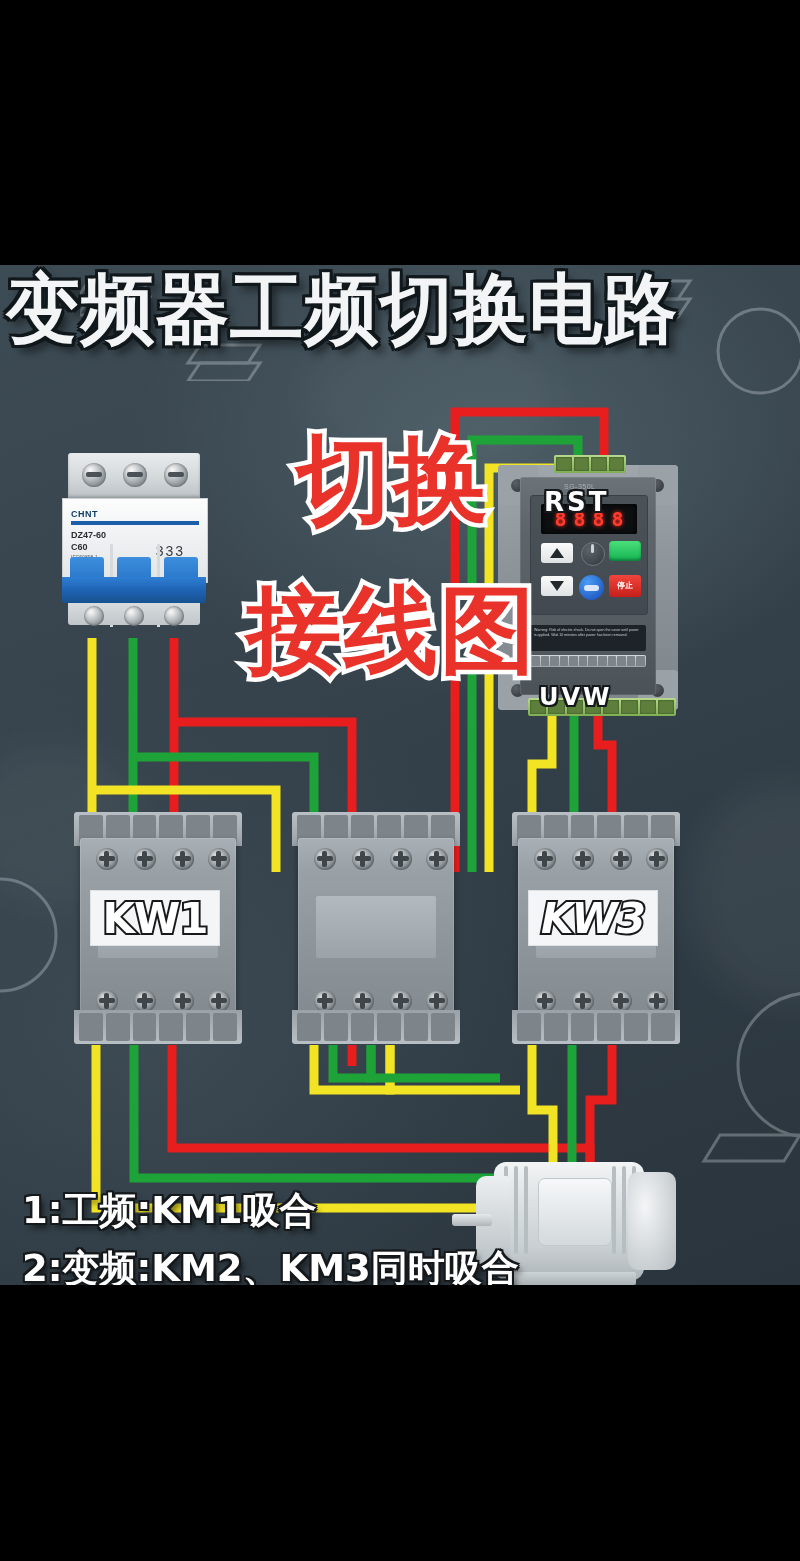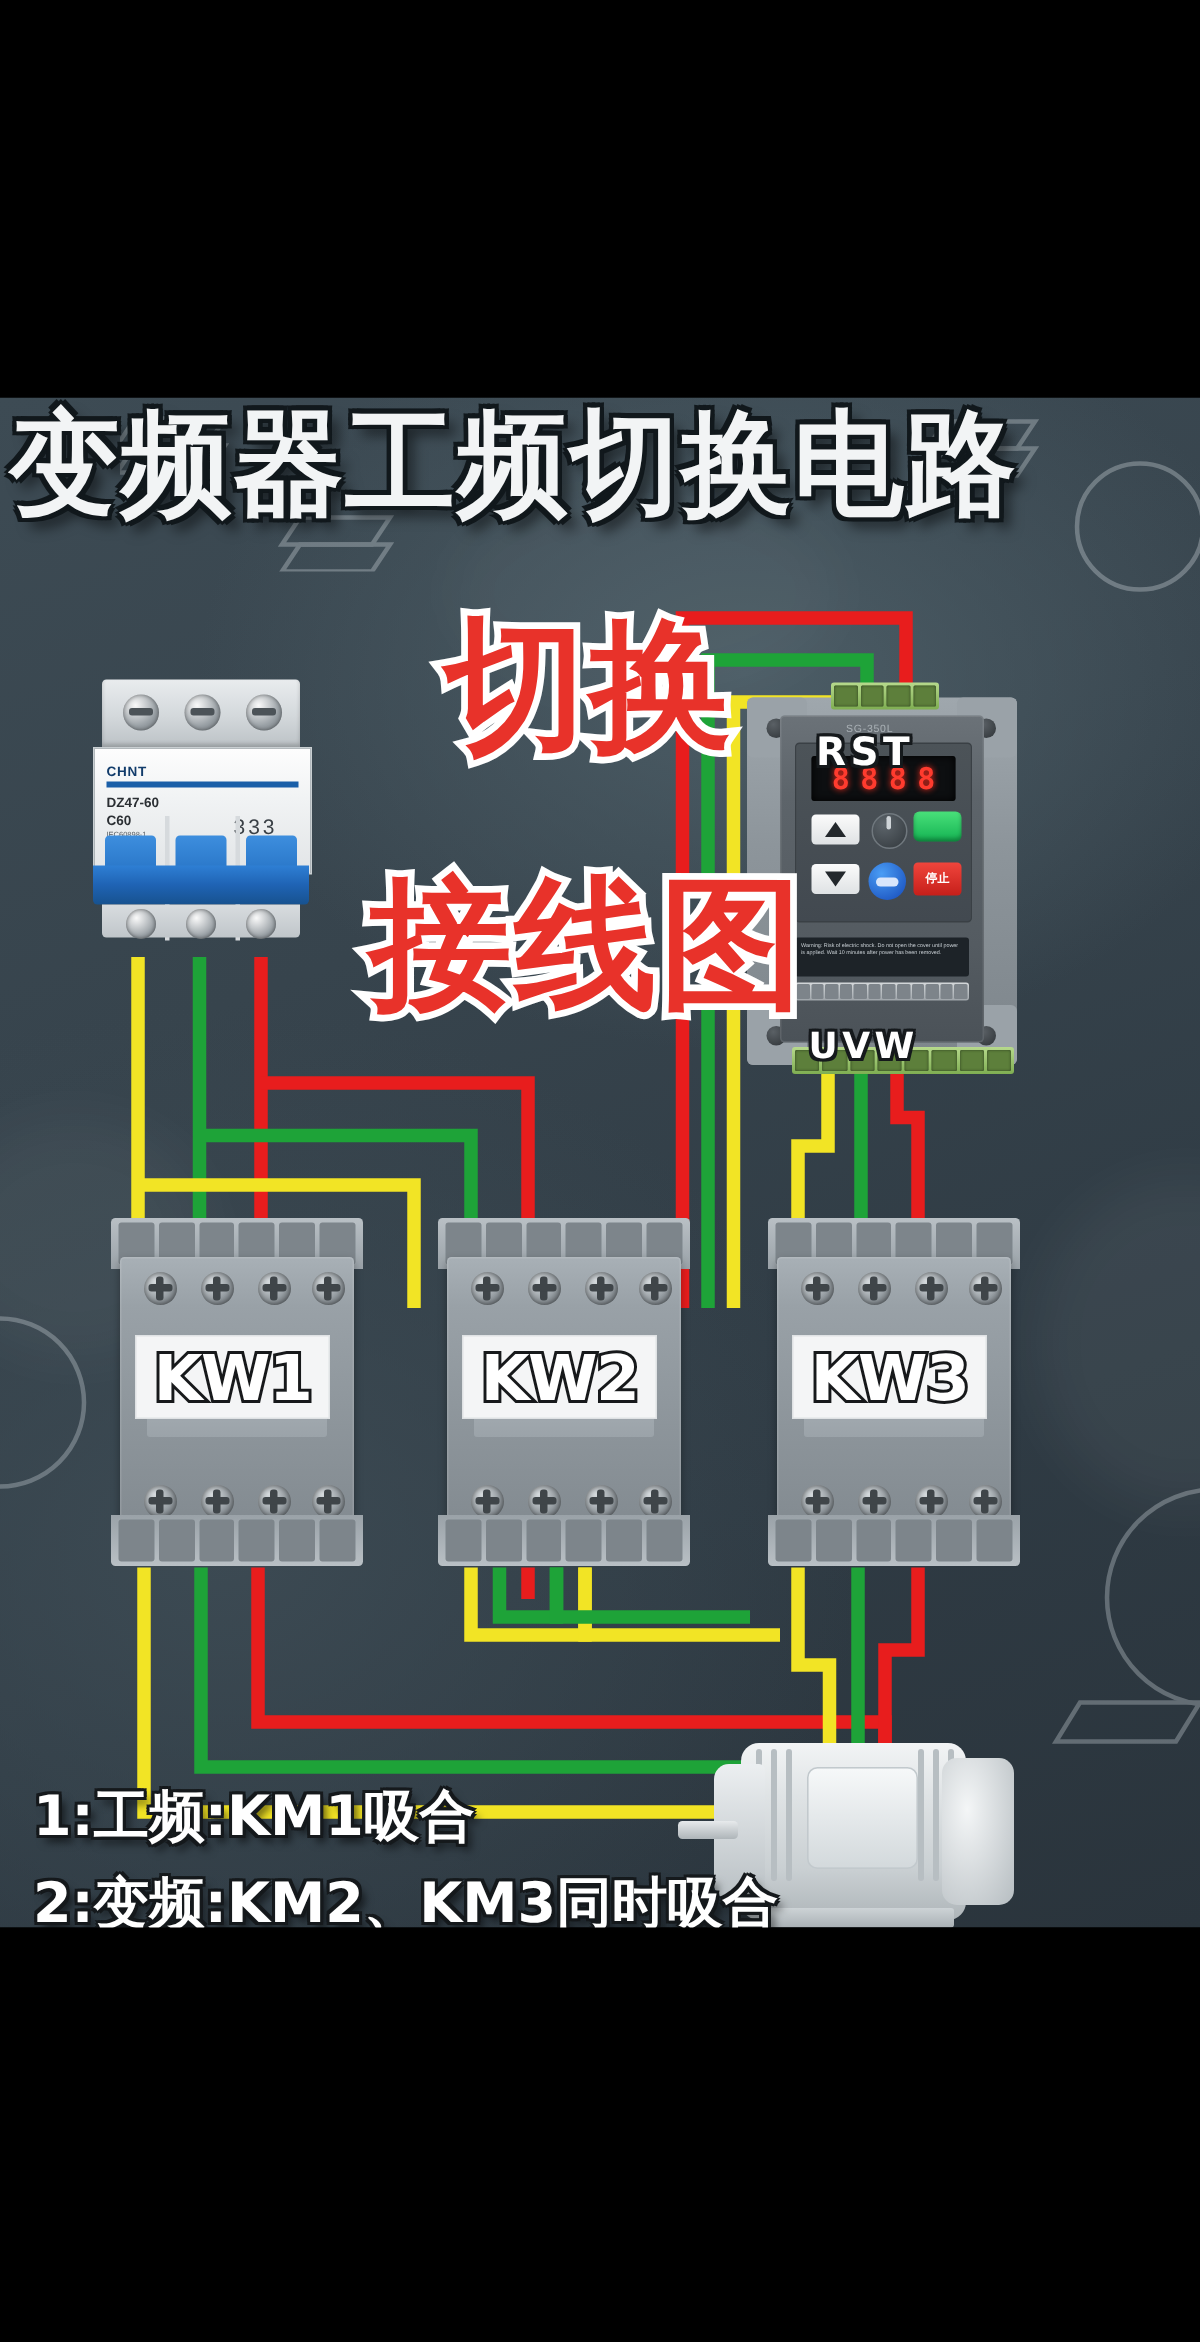--- a/index.html
+++ b/index.html
@@ -80,21 +80,21 @@
     font-weight: 800;
     font-family: "DejaVu Sans", "Liberation Sans", sans-serif;
     line-height: 1;
     white-space: nowrap;
     letter-spacing: 2px;
     -webkit-text-stroke: 9px #ffffff;
     paint-order: stroke fill;
     text-shadow: 0 0 1px #fff;
   }
   #ov1 { left: 196px; top: 279px; font-size: 95px; }
-  #ov2 { left: 296px; top: 411px; font-size: 95px; }
+  #ov2 { left: 296px; top: 433px; font-size: 95px; }
   #ov3 { left: 246px; top: 583px; font-size: 95px; }
 
   
   .cap {
     position: absolute;
     z-index: 55;
     color: #ffffff;
     font-weight: 700;
     font-size: 37px;
     line-height: 1;
@@ -264,21 +264,21 @@
       2px 0 0 #15191c, -2px 0 0 #15191c, 0 2px 0 #15191c, 0 -2px 0 #15191c,
       2px 2px 0 #15191c, -2px 2px 0 #15191c, 2px -2px 0 #15191c, -2px -2px 0 #15191c;
   }
   #lbl-rst { left: 544px; top: 487px; }
   #lbl-uvw { left: 539px; top: 683px; font-size:24px; }
 
   
   .ctr { position:absolute; top:812px; width:168px; height:300px; z-index:25; }
   #ctr1 { left: 74px; }
   #ctr2 { left: 292px; }
-  #ctr3 { left: 512px; }
+  #ctr3 { left: 512px; font-style: italic; }
   .ctr-toprail{
     position:absolute; left:0; top:0; width:168px; height:34px;
     background: linear-gradient(180deg,#b9c0c5 0%, #9aa2a8 100%);
     border-radius:3px 3px 0 0;
     display:flex; gap:3px; padding:3px 5px; box-sizing:border-box;
   }
   .ctr-toprail i{ flex:1; background:#7d858b; border-radius:2px; }
   .ctr-body{
     position:absolute; left:6px; top:26px; width:156px; height:184px;
     background: linear-gradient(180deg,#a8b0b6 0%, #99a1a7 18%, #8d959b 60%, #828a90 100%);
@@ -532,23 +532,20 @@
           <i></i>
           <i></i>
         </div>
       <div class="ctr-body">
         <div class="ctr-mid"></div>
       </div>
       <div class="ctr-screw cross" style="left:22px;top:36px;"></div>
       <div class="ctr-screw cross" style="left:60px;top:36px;"></div>
       <div class="ctr-screw cross" style="left:98px;top:36px;"></div>
       <div class="ctr-screw cross" style="left:134px;top:36px;"></div>
-      <div class="ctr-label">
-          <span>KW2</span>
-        </div>
       <div class="ctr-screw cross" style="left:22px;top:178px;"></div>
       <div class="ctr-screw cross" style="left:60px;top:178px;"></div>
       <div class="ctr-screw cross" style="left:98px;top:178px;"></div>
       <div class="ctr-screw cross" style="left:134px;top:178px;"></div>
       <div class="ctr-botrail">
           <i></i>
           <i></i>
           <i></i>
           <i></i>
           <i></i>

